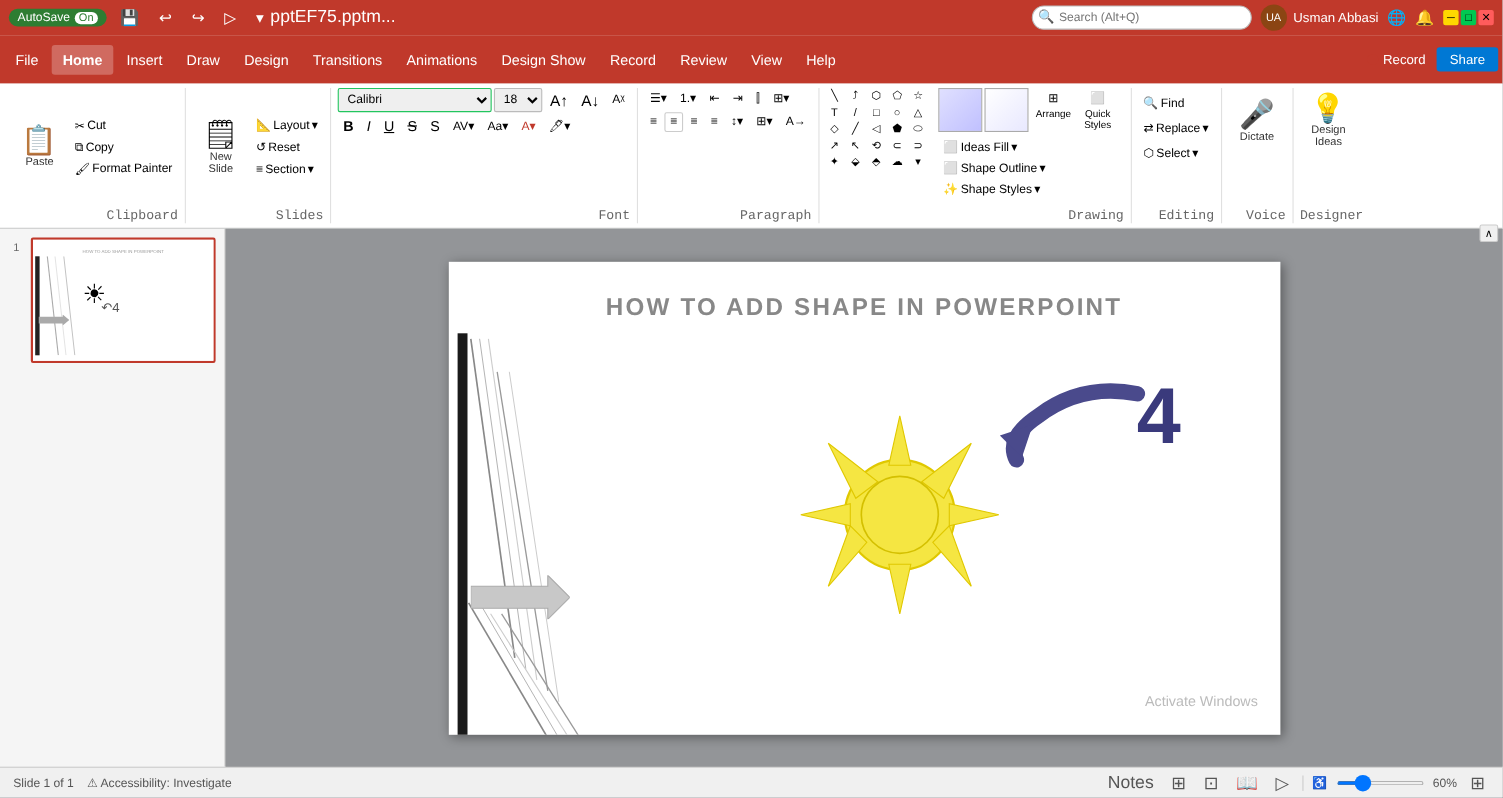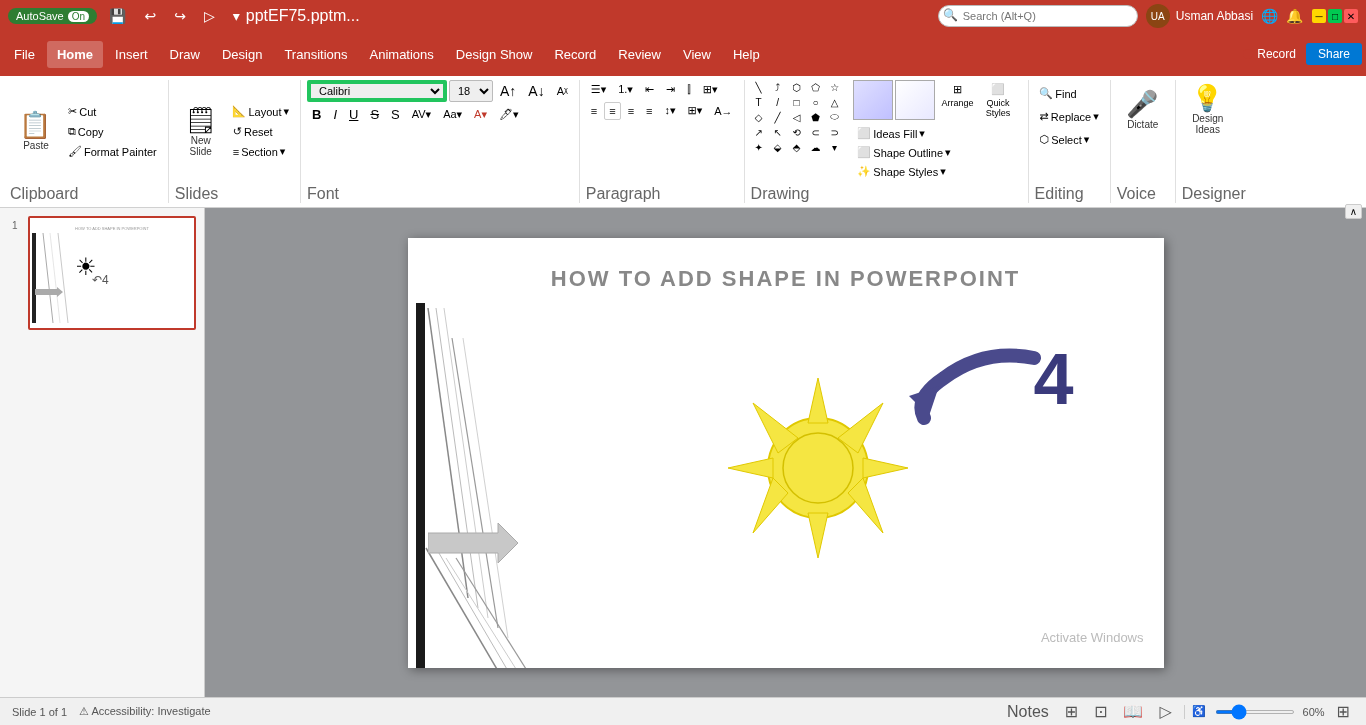--- a/index.html
+++ b/index.html
@@ -59,45 +59,46 @@
     .ribbon-group {
       display: flex;
       flex-direction: column;
       align-items: stretch;
       border-right: 1px solid #e0e0e0;
       padding: 0 6px 0 2px;
       min-width: fit-content;
     }
     .ribbon-group:last-child { border-right: none; }
     .ribbon-group-label {
-      font-size: 16px;
+      font-size: 12px;
       color: #666;
-      text-align: left;
+      text-align: right;
       margin-top: auto;
       padding-top: 2px;
+      font-family: Liberation Mono, monospace;
     }
     .ribbon-row { display: flex; align-items: center; gap: 2px; }
     .ribbon-btn-sm {
       display: flex;
       align-items: center;
       padding: 2px 4px;
       font-size: 11px;
       cursor: pointer;
       border: 1px solid transparent;
       border-radius: 2px;
       background: none;
       gap: 2px;
       white-space: nowrap;
     }
 
     
     .font-select {
       height: 22px;
       font-size: 11px;
-      border: 4px solid #22c55e;
+      border: 1px solid #22c55e;
       border-radius: 2px;
       padding: 0 4px;
       width: 140px;
       cursor: pointer;
     }
     .font-size-select {
       height: 22px;
       font-size: 11px;
       border: 1px solid #bbb;
       border-radius: 2px;

